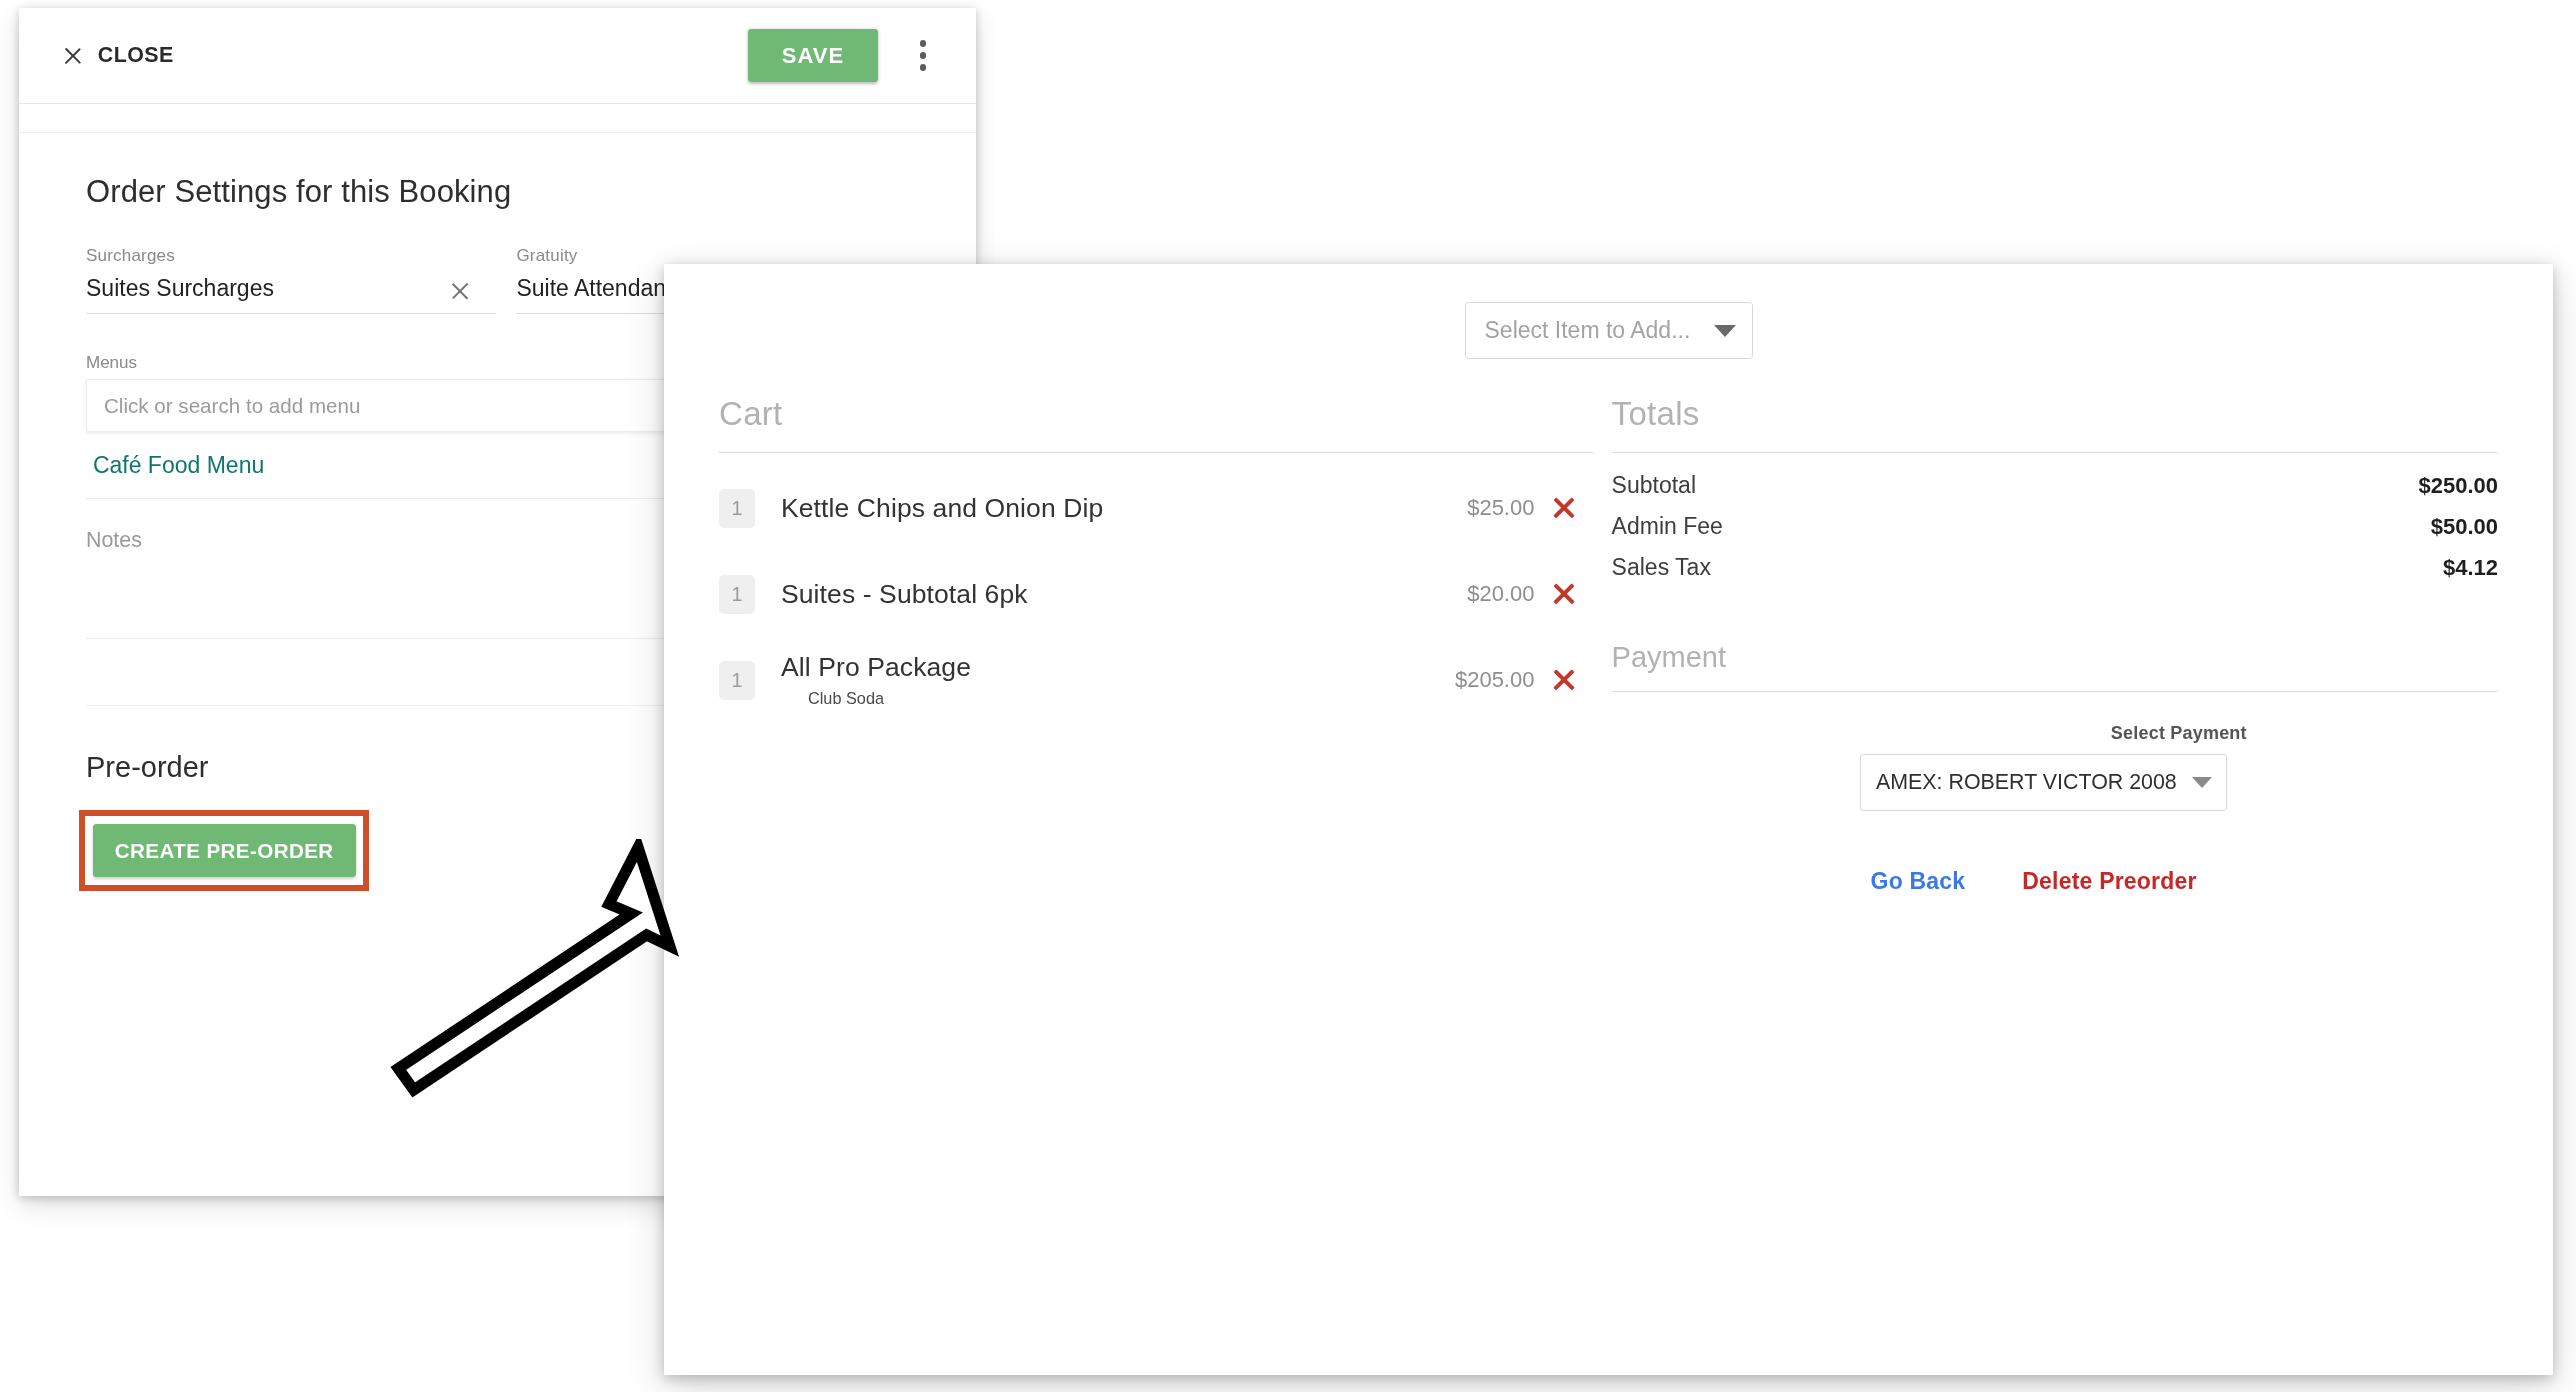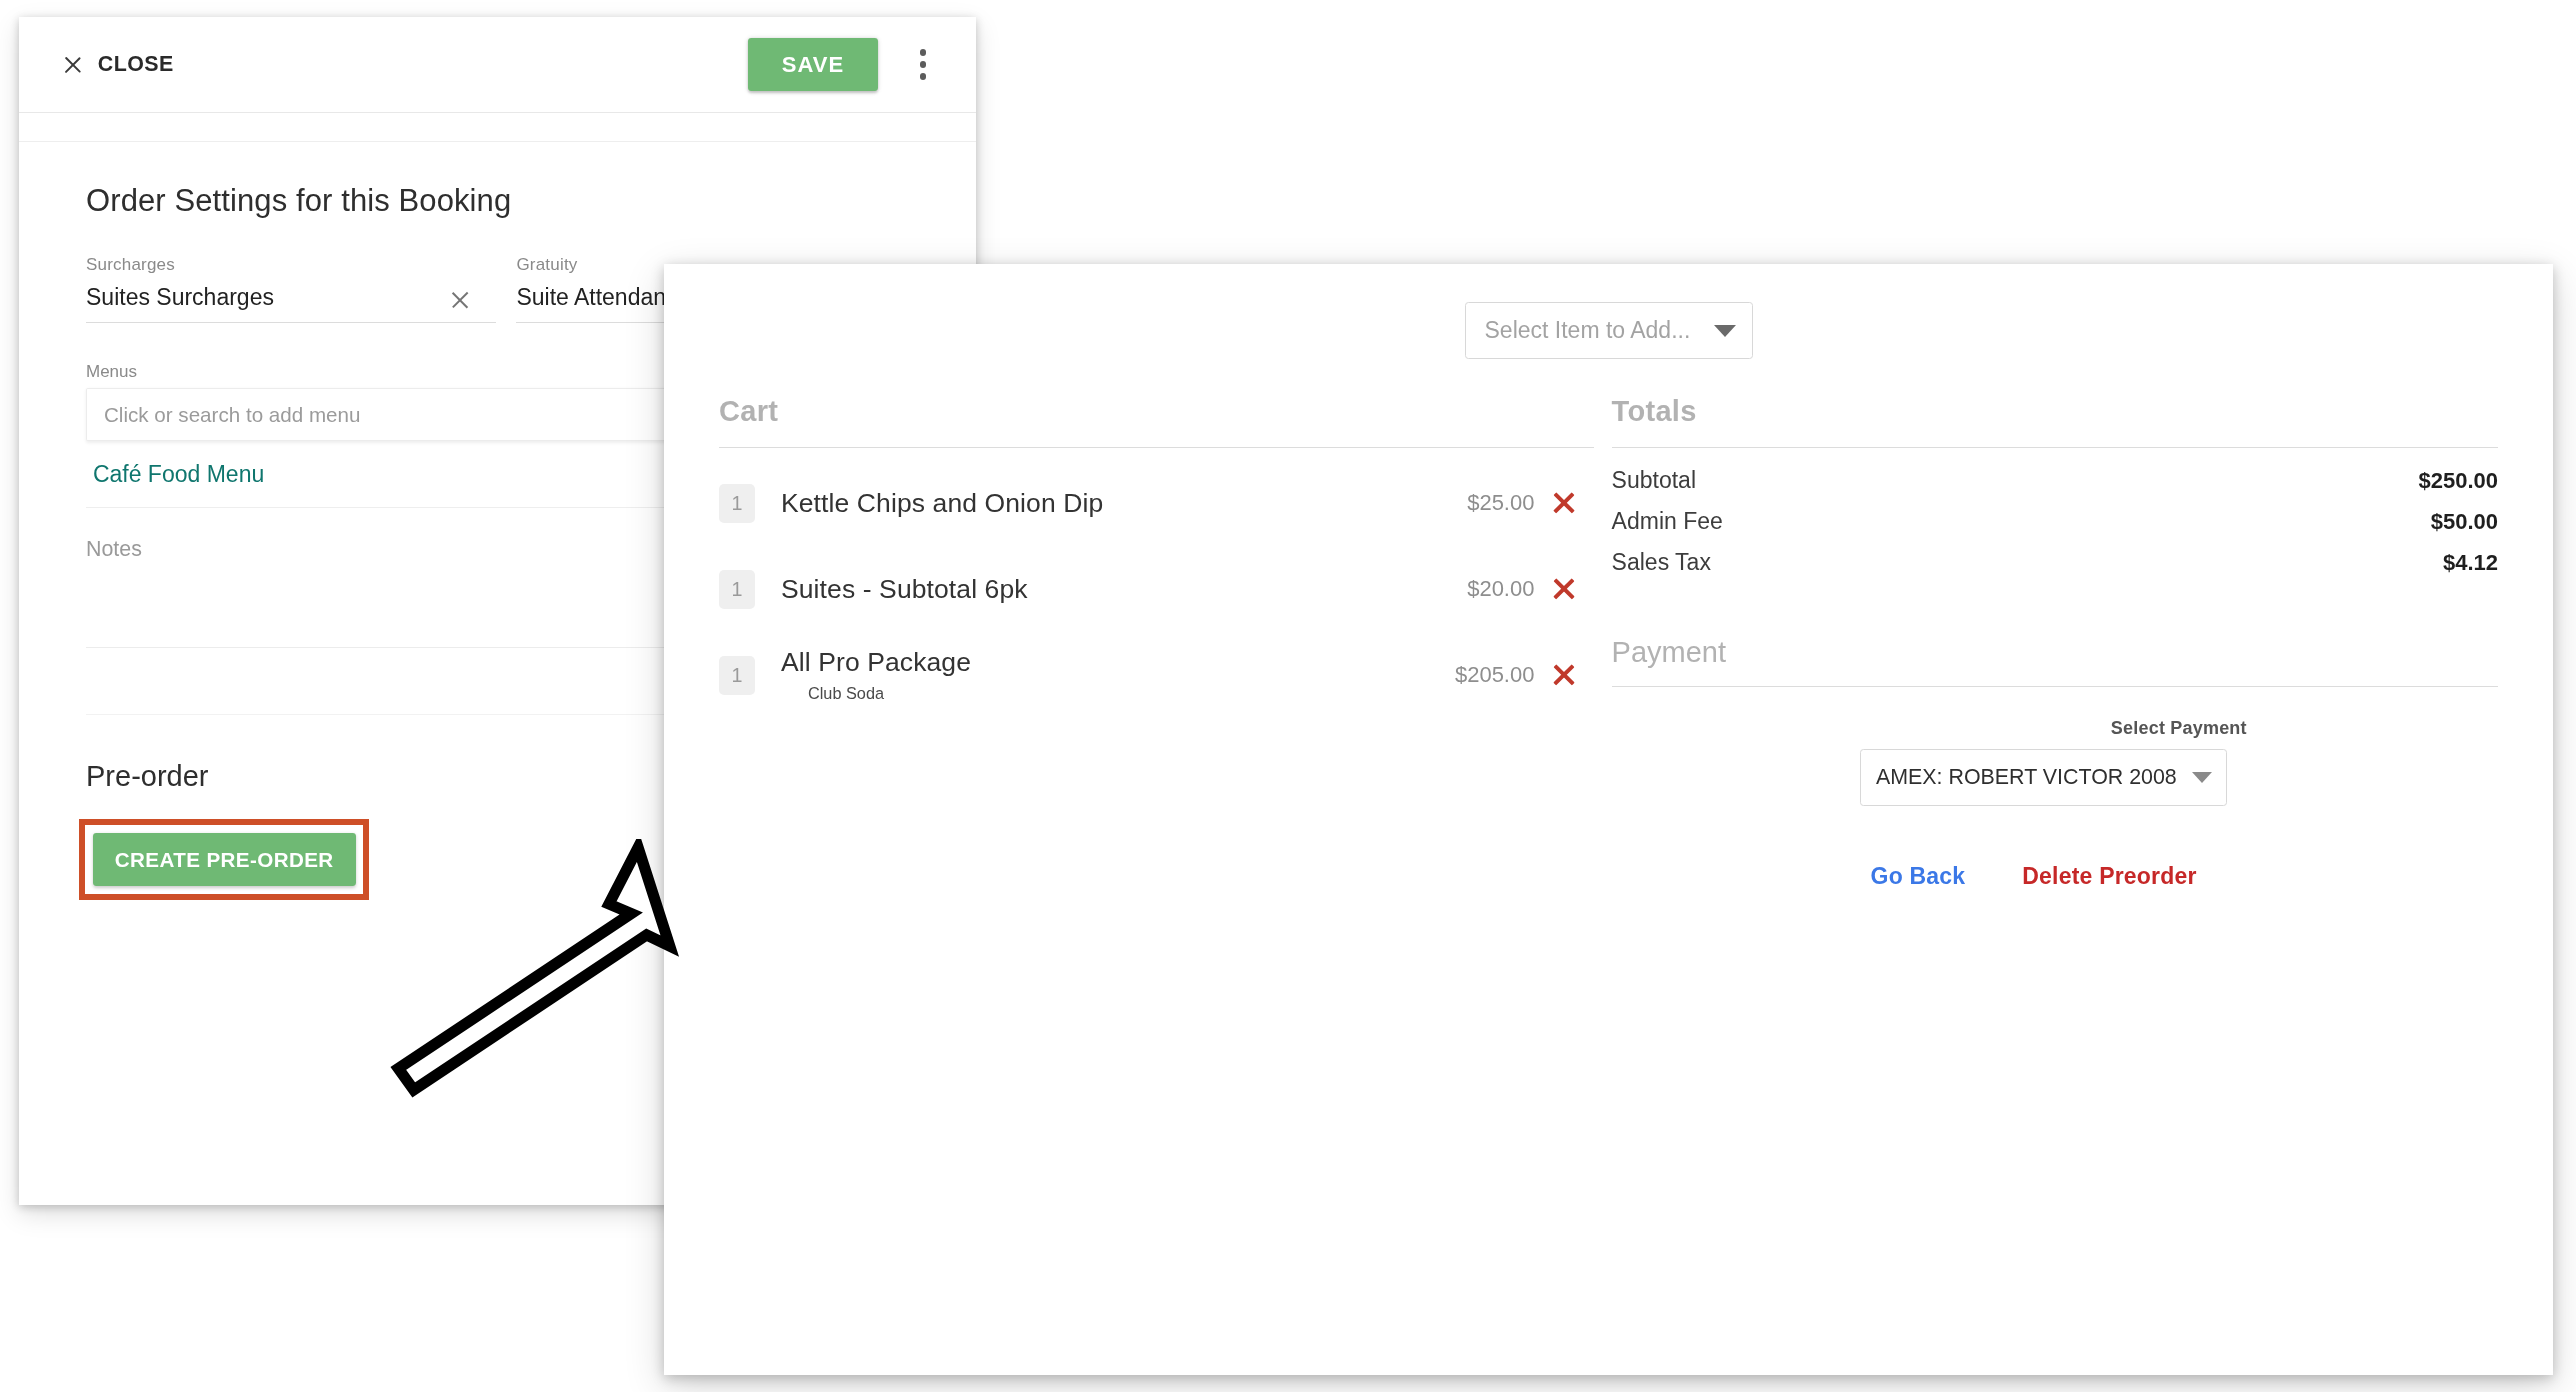--- a/index.html
+++ b/index.html
@@ -12,21 +12,21 @@
   }
   #stage {
     position: relative;
     width: 2576px; height: 1392px;
     background: #ffffff;
   }
 
   
   #booking-panel {
     position: absolute;
-    left: 19px; top: 17px;
+    left: 19px; top: 8px;
     width: 957px; height: 1188px;
     background: #ffffff;
     box-shadow: 0 1.7px 8.6px rgba(0,0,0,0.20), 0 8.6px 24px rgba(0,0,0,0.13);
     z-index: 10;
     overflow: hidden;
   }
   .panel-header {
     position: relative;
     height: 96px;
     border-bottom: 0.9px solid #e8e8e8;
@@ -248,23 +248,23 @@
   .columns {
     display: flex;
     margin-top: 36px;
     gap: 0;
   }
   .col-cart { width: 880px; }
   .col-spacer { width: 8.6px; }
   .col-totals { width: 891px; margin-left: 8.6px; }
 
   .col-heading {
-    font-size: 29px;
+    font-size: 33px;
     color: #b2b2b2;
-    font-weight: 700;
+    font-weight: 400;
     padding-bottom: 19px;
     border-bottom: 0.9px solid #dcdcdc;
     letter-spacing: 0.3px;
   }
 
   .cart-rows { padding-top: 12px; }
   .cart-row {
     display: flex; align-items: center;
     height: 86px;
   }

